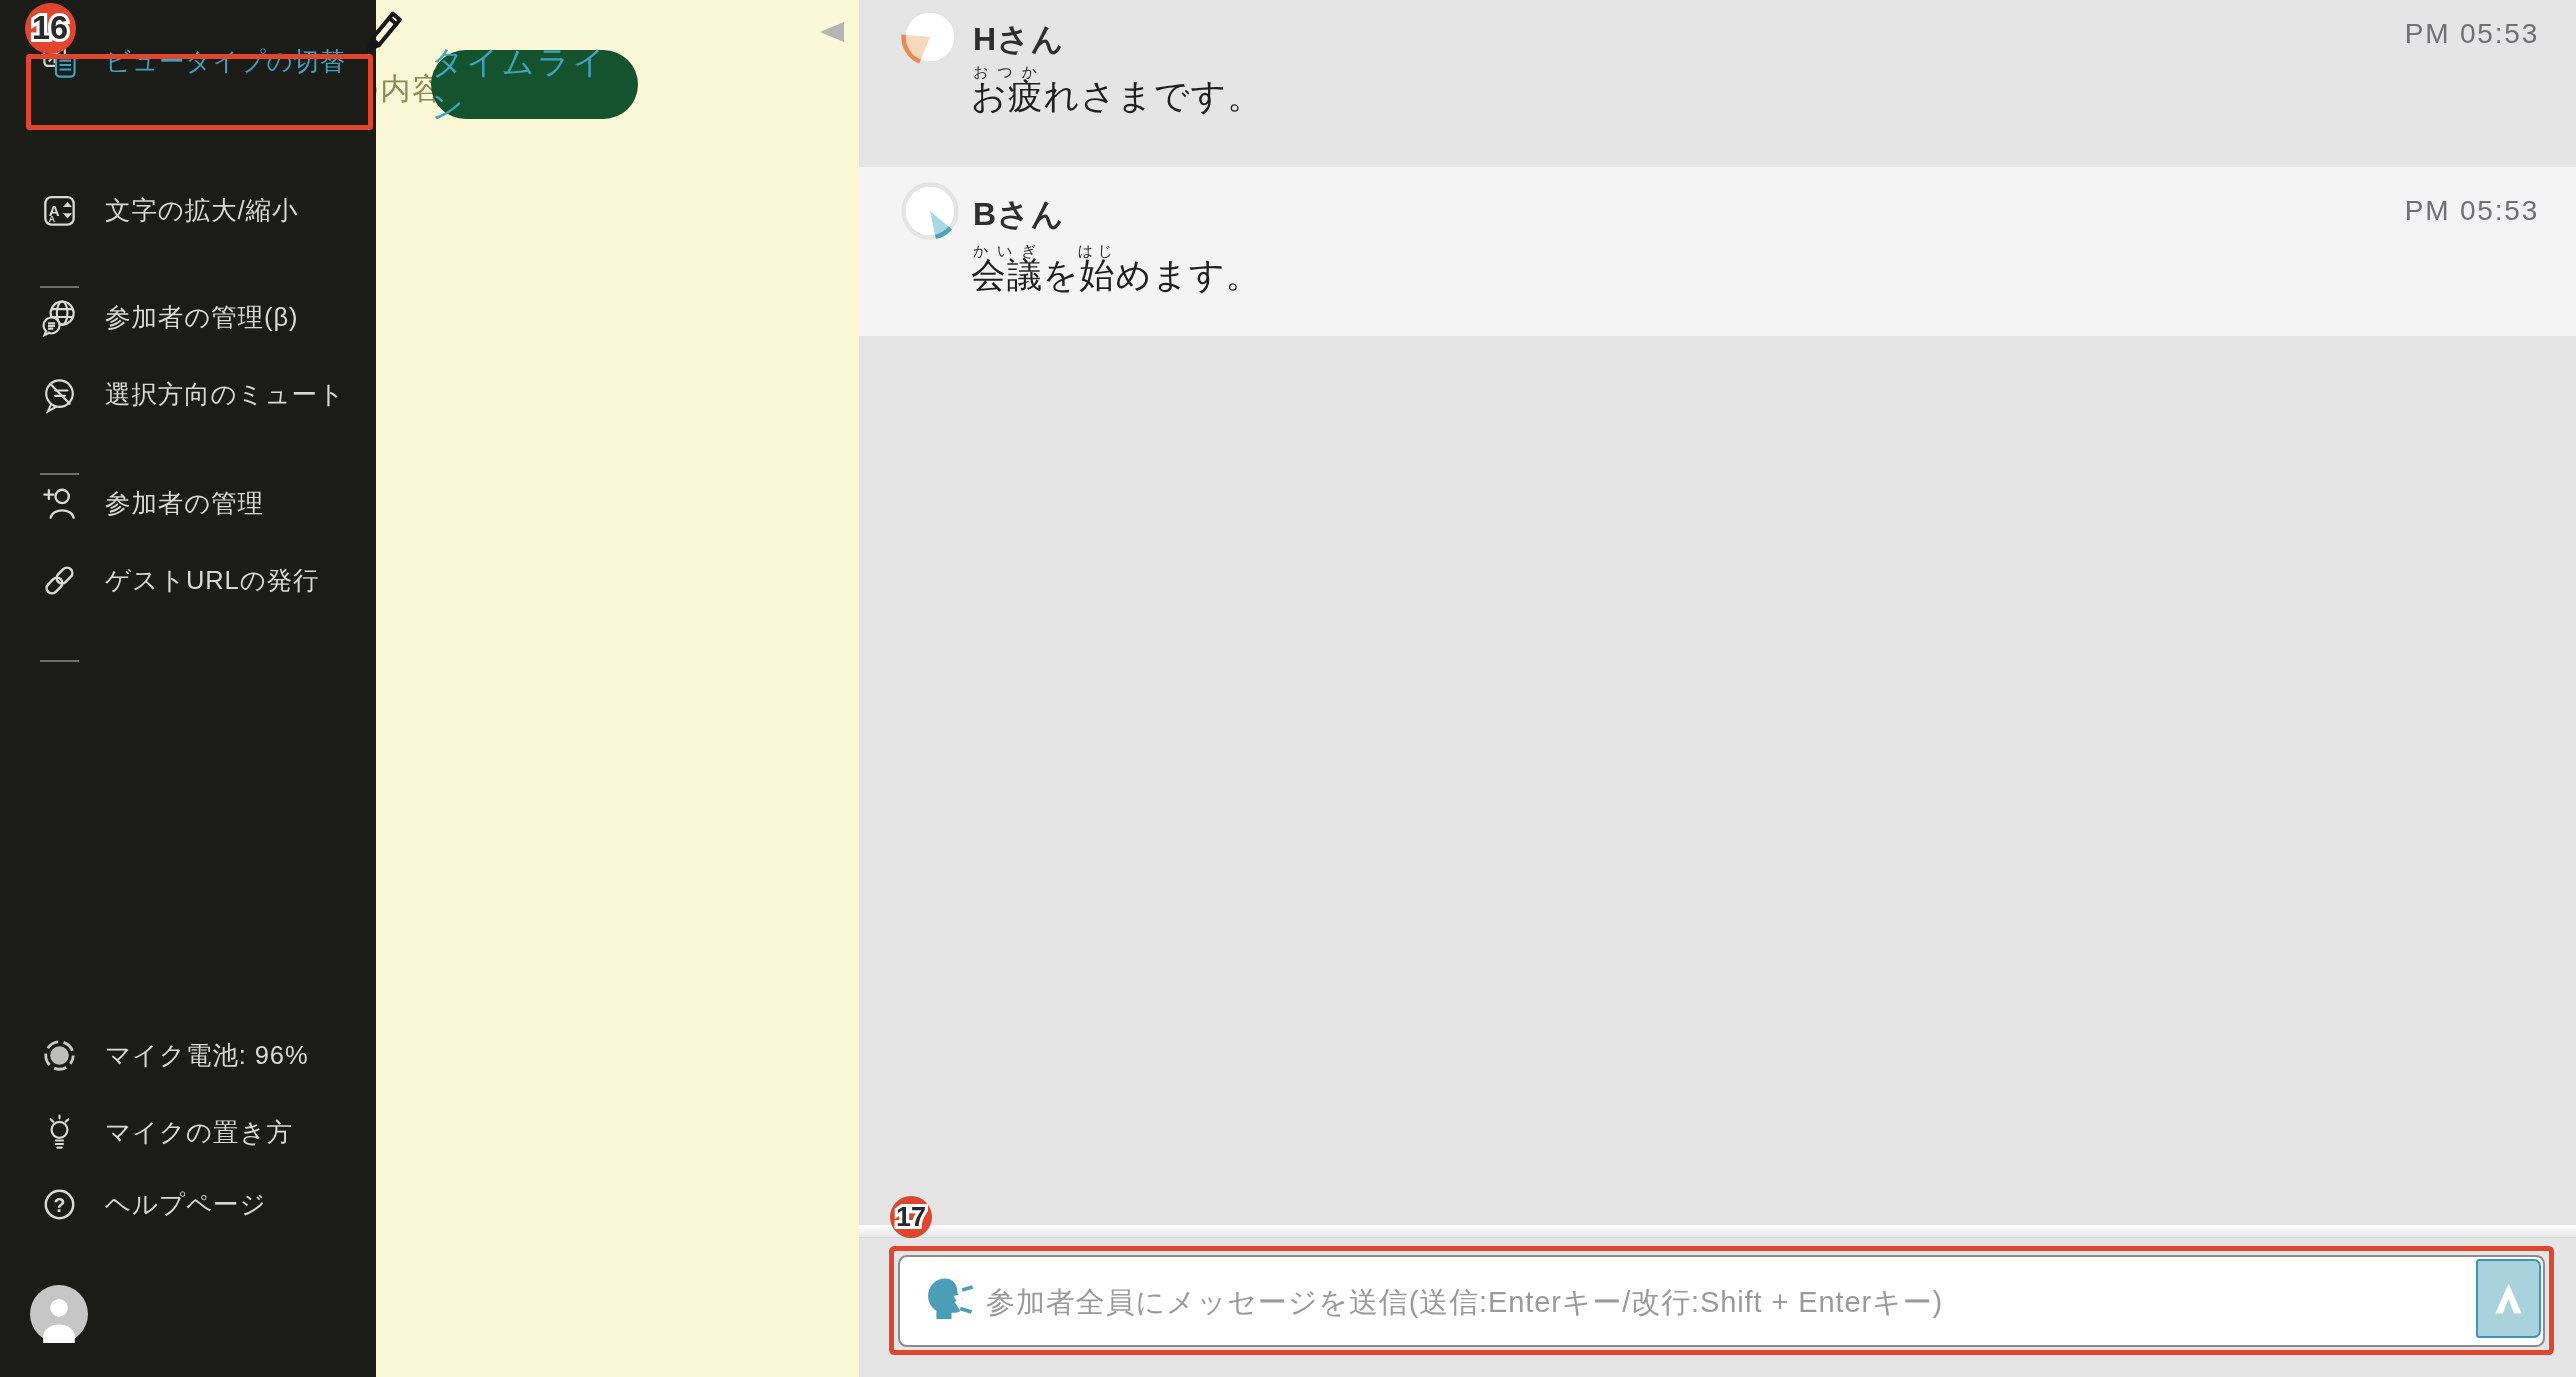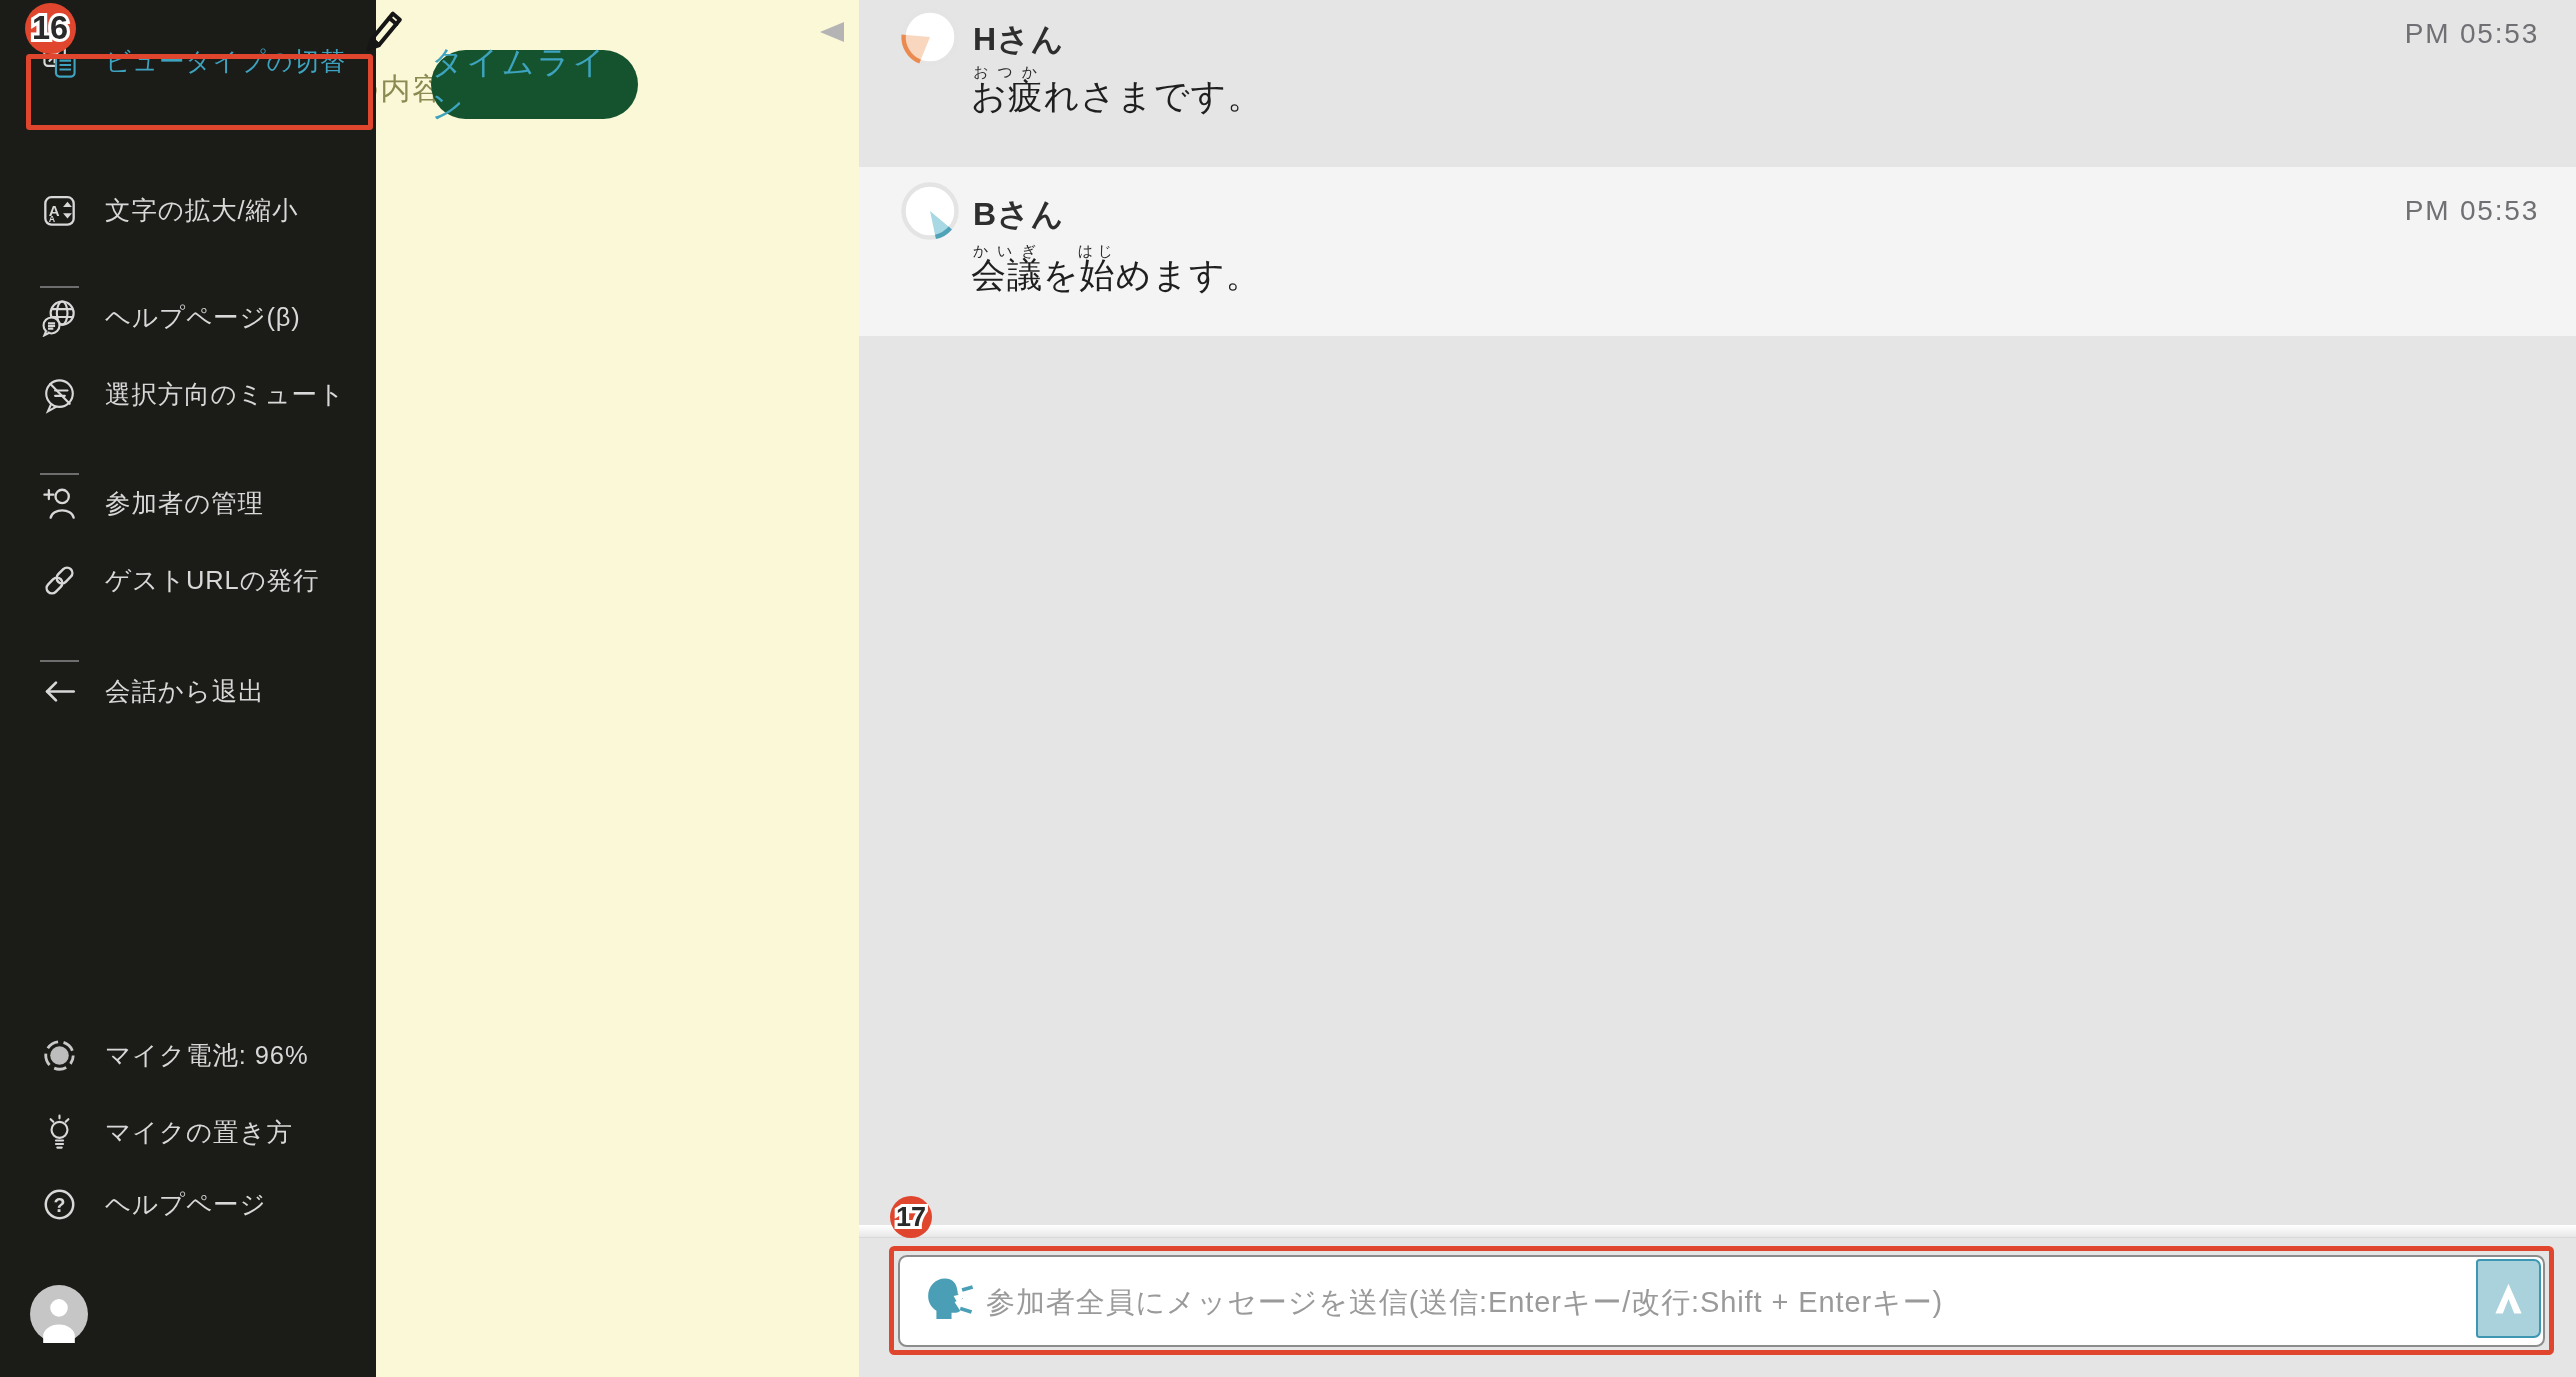--- a/index.html
+++ b/index.html
@@ -124,21 +124,21 @@
             <g stroke="#D8D8D8" stroke-width="2.4" fill="none">
  <circle cx="25" cy="17" r="13"></circle>
               <ellipse cx="25" cy="17" rx="6" ry="13"></ellipse>
  <path d="M13 12.5 h24 M13 21.5 h24"></path>
  <circle cx="13" cy="31" r="9" fill="#1B1B18"></circle>
  <path d="M9 28.5 h8 M9 31.5 h8 M9 34.5 h6"></path>
  <path d="M7 37 l-2 5 6 -3" fill="#1B1B18"></path>
             </g>
           </svg>
         </span>
-        <span class="mi-label">ヘルプページ(β)</span>
+        <span class="mi-label">参加者の管理(β)</span>
       </div>
       <div class="menu-item" style="top: 394px; margin-top: -28px;">
         <span class="mi-icon">
           <svg width="39" height="39" viewBox="0 0 44 44">
             <g stroke="#D8D8D8" stroke-width="2.4" fill="none" stroke-linecap="round">
  <circle cx="22" cy="21" r="15"></circle>
  <path d="M12 34 l-3 7 9 -5"></path>
  <path d="M17 17.5 h14 M17 23.5 h11"></path>
  <path d="M11.5 10 L33.5 32.5"></path>
             </g>
@@ -164,31 +164,20 @@
           <svg width="39" height="39" viewBox="0 0 44 44">
             <g transform="rotate(-45 22 22)" stroke="#D8D8D8" stroke-width="2.8" fill="none">
  <rect x="4" y="16" width="20" height="12" rx="6"></rect>
  <rect x="20" y="16" width="20" height="12" rx="6" transform="translate(0 0)"></rect>
  </g>
           </svg>
         </span>
         <span class="mi-label">ゲストURLの発行</span>
       </div>
       <div class="menu-divider" style="top: 660px;"></div>
-      <div class="menu-item" style="top: 691px; margin-top: -28px;">
-        <span class="mi-icon">
-          <svg width="39" height="39" viewBox="0 0 44 44">
-            <g stroke="#D8D8D8" stroke-width="3" fill="none" stroke-linecap="round" stroke-linejoin="round">
- <path d="M38 22 H8"></path>
-              <path d="M18 12 L8 22 L18 32"></path>
-            </g>
-          </svg>
-        </span>
-        <span class="mi-label">会話から退出</span>
-      </div>
       <div class="menu-item" style="top: 1055px; margin-top: -28px;">
         <span class="mi-icon">
           <svg width="39" height="39" viewBox="0 0 44 44">
  <circle cx="22" cy="22" r="15.5" stroke="#C9C9C9" stroke-width="3.2" fill="none" stroke-dasharray="14 6.3" stroke-dashoffset="4"></circle>
  <circle cx="22" cy="22" r="10.5" fill="#BDBDBD"></circle>
           </svg>
         </span>
         <span class="mi-label">マイク電池: 96%</span>
       </div>
       <div class="menu-item" style="top: 1132px; margin-top: -28px;">

